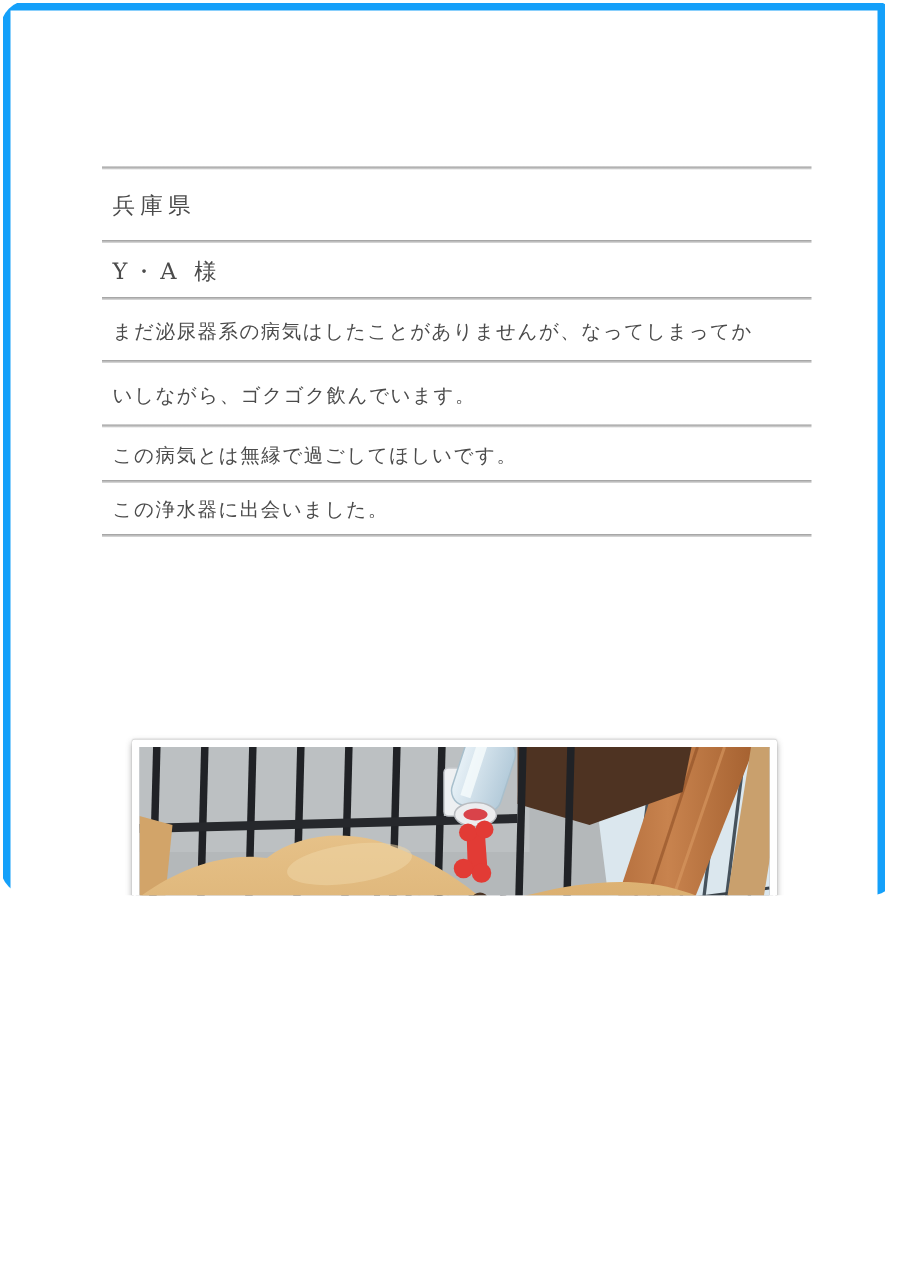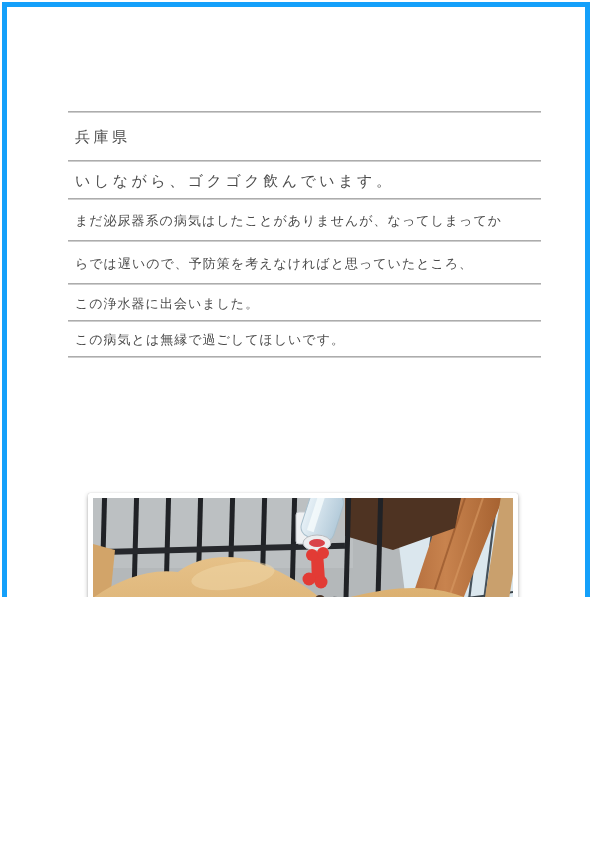--- a/index.html
+++ b/index.html
@@ -1,17 +1,17 @@
 <!DOCTYPE html>
 <html><head>
 <meta charset="utf-8">
 <style>
   html,body{margin:0;padding:0;background:#ffffff;}
   .page{position:relative;width:600px;height:597px;background:#ffffff;overflow:hidden;
-        font-family:"DejaVu Serif","Liberation Serif",serif;}
+        font-family:"DejaVu Serif","Liberation Serif",serif;border-radius:20px;}
   .page-border{position:absolute;left:2px;top:2px;width:588px;height:840px;
         border:5px solid #14a0fa;box-sizing:border-box;pointer-events:none;}
   
   .rows{position:absolute;left:68px;top:113px;width:473px;}
   .rows::before{content:"";position:absolute;left:0;top:-2px;width:100%;height:2px;
         background:linear-gradient(180deg,#9c9c9c,#dedede);}
   .row{position:relative;display:flex;align-items:center;padding-left:7px;box-sizing:border-box;}
   .row::after{content:"";position:absolute;left:0;bottom:0;width:100%;height:2px;
         background:linear-gradient(180deg,#9c9c9c,#dedede);}
   .row:nth-child(1){height:49px}
@@ -38,33 +38,33 @@
 
 <div class="page">
 
   <div class="page-border"></div>
 
   <div class="rows">
     <div class="row">
       <span class="row-text">兵庫県</span>
     </div>
     <div class="row">
+      <span class="row-text">Y・A 様</span>
+    </div>
+    <div class="row">
+      <span class="row-text">まだ泌尿器系の病気はしたことがありませんが、なってしまってか</span>
+    </div>
+    <div class="row">
       <span class="row-text">いしながら、ゴクゴク飲んでいます。</span>
     </div>
     <div class="row">
-      <span class="row-text">まだ泌尿器系の病気はしたことがありませんが、なってしまってか</span>
-    </div>
-    <div class="row">
-      <span class="row-text">らでは遅いので、予防策を考えなければと思っていたところ、</span>
+      <span class="row-text">この病気とは無縁で過ごしてほしいです。</span>
     </div>
     <div class="row">
       <span class="row-text">この浄水器に出会いました。</span>
-    </div>
-    <div class="row">
-      <span class="row-text">この病気とは無縁で過ごしてほしいです。</span>
     </div>
   </div>
 
   <div class="photo">
     <svg viewBox="0 0 420 239" preserveAspectRatio="none">
       <defs>
         <linearGradient id="gFurL" x1="0" y1="0" x2="0" y2="1">
           <stop offset="0" stop-color="#e6c188"></stop>
             <stop offset="1" stop-color="#cb9a55"></stop>
         </linearGradient>

